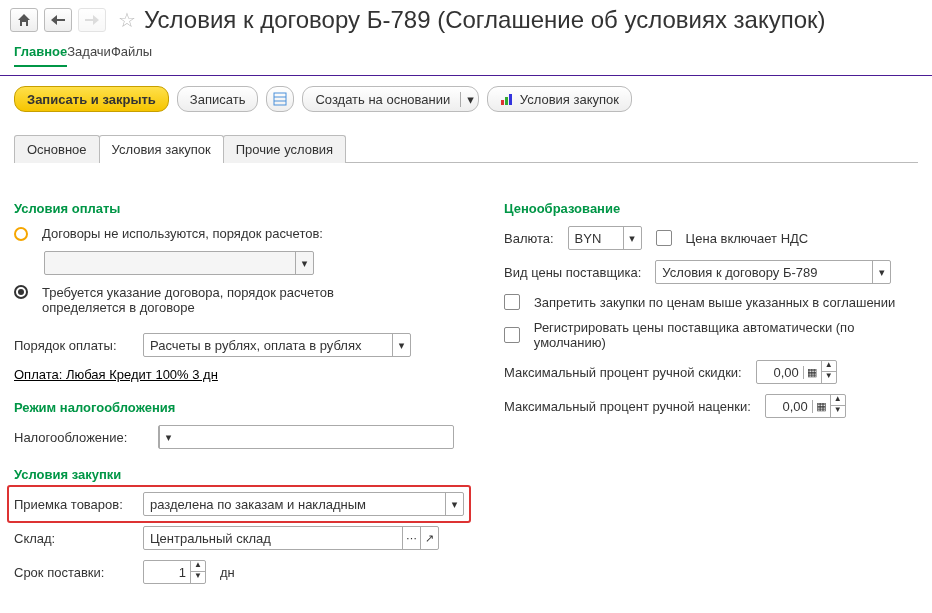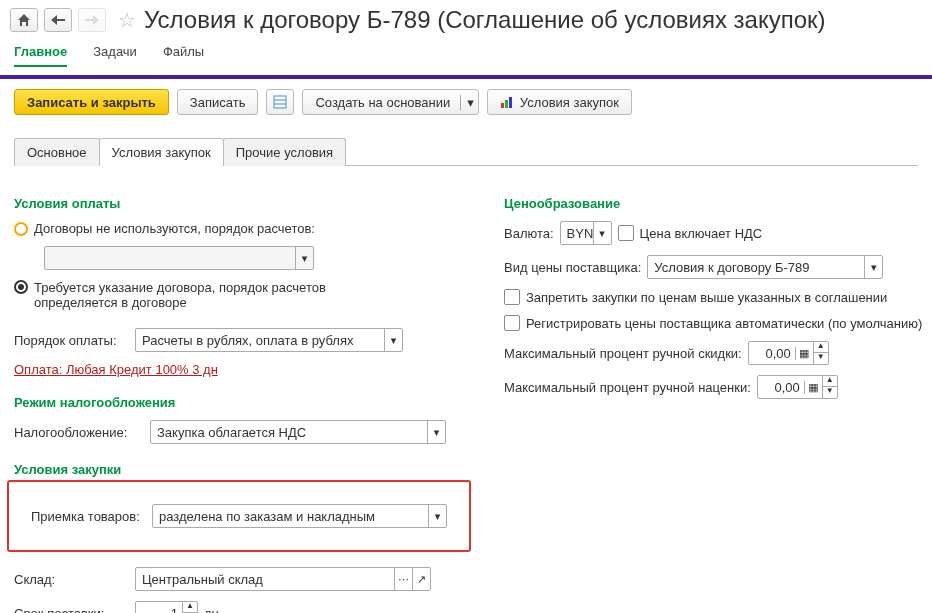--- a/index.html
+++ b/index.html
@@ -26,35 +26,34 @@
     display: inline-flex;
     align-items: center;
     justify-content: center;
     cursor: pointer;
   }
   .icon-btn.disabled { opacity: 0.4; cursor: default; }
   .star { color: #bbb; font-size: 20px; margin: 0 2px 0 6px; }
   .page-title { font-size: 24px; color: #333; }
   .menutabs {
     display: flex;
-    gap: 26px;
     padding: 4px 14px 8px;
-    border-bottom: 4px solid #4c1d95;
+    border-bottom: 1px solid #4c1d95;
   }
   .menutab { color: #444; cursor: pointer; }
   .menutab.active { color: #009646; font-weight: bold; border-bottom: 2px solid #009646; padding-bottom:6px;}
   .toolbar {
     display: flex;
     gap: 8px;
     padding: 10px 14px;
     align-items: center;
   }
   .btn {
     border: 1px solid #bbb;
-    border-radius: 3px;
+    border-radius: 11px;
     background: linear-gradient(#fff,#eee);
     padding: 4px 12px;
     height: 26px;
     cursor: pointer;
     display: inline-flex;
     align-items: center;
     gap: 6px;
   }
   .btn.yellow {
     background: linear-gradient(#ffe04a,#f6c500);
@@ -84,26 +83,26 @@
     display:flex;
     padding: 14px;
     gap: 40px;
   }
   .col { flex: 0 0 auto; }
   .col-left { width: 450px; }
   .col-right { width: 420px; }
   .group-title {
     color:#009646;
     font-weight:bold;
-    margin: 4px 0 10px;
+    margin: 12px 0 10px;
   }
   .row {
     display:flex;
     align-items:center;
-    gap: 6px;
+    gap: 14px;
     margin-bottom:10px;
   }
   .row label.lbl { min-width: 115px; }
   .radio {
     width:14px; height:14px; border:2px solid #f6a600; border-radius:50%;
     display:inline-block; position:relative;
   }
   .radio.checked::after {
     content:""; position:absolute; inset:2px; background:#333; border-radius:50%;
   }
@@ -118,36 +117,36 @@
   }
   .combo.disabled { background:#f5f5f5; }
   .combo .val { padding:0 6px; flex:1; overflow:hidden; white-space:nowrap; }
   .combo .dd-btn, .combo .clr-btn, .combo .open-btn, .combo .ext-btn {
     width:18px; height:100%;
     border-left:1px solid #aaa;
     display:inline-flex; align-items:center; justify-content:center;
     cursor:pointer;
     font-size:11px;
   }
-  .link { color:#b91c1c; text-decoration:underline; cursor:pointer; }
+  .link { color:#000000; text-decoration:underline; cursor:pointer; }
   .chk {
     width:16px; height:16px; border:1px solid #888; border-radius:2px;
     display:inline-block;
   }
   .num-input {
     border:1px solid #aaa; border-radius:2px; height:24px;
     display:inline-flex; align-items:center; overflow:hidden;
   }
   .num-input .num-val { width:46px; text-align:right; padding:0 4px; }
   .num-input .calc { border-left:1px solid #aaa; width:18px; text-align:center; font-size:11px;}
   .num-input .spinners { display:flex; flex-direction:column; border-left:1px solid #aaa;}
   .num-input .spinners span { height:11px; font-size:8px; line-height:8px; padding:0 3px; cursor:pointer;}
   .num-input .spinners span:first-child { border-bottom:1px solid #aaa;}
   .highlight-box {
-    border:2px solid #d33; border-radius:3px; padding:22px; margin:-7px -7px 15px;
+    border:2px solid #d33; border-radius:3px; padding:5px; margin:-7px -7px 3px;
   }
 </style>
 </head>
 <body>
 
 <div class="topbar">
   <div class="icon-btn">
     <svg width="14" height="14" viewBox="0 0 14 14">
         <path d="M7 1 L13 7 H11 V13 H9 V9 H5 V13 H3 V7 H1 Z" fill="#555"></path>
       </svg>
@@ -230,21 +229,20 @@
     </div>
 
     <div class="row">
       <span class="link">Оплата: Любая Кредит 100% 3 дн</span>
     </div>
 
     <div class="group-title" style="margin-top:18px;">Режим налогообложения</div>
     <div class="row">
       <label class="lbl" style="min-width:130px;">Налогообложение:</label>
       <div class="combo" style="width:296px;">
-        <span class="val">Закупка облагается НДС</span>
         <span class="dd-btn">▾</span>
       </div>
     </div>
 
     <div class="group-title" style="margin-top:18px;">Условия закупки</div>
 
     <div class="highlight-box">
       <div class="row" style="margin-bottom:0;">
         <label class="lbl">Приемка товаров:</label>
         <div class="combo" style="width:340px;">
@@ -274,21 +272,21 @@
       </div>
       <span>дн</span>
     </div>
   </div>
 
   <div class="col col-right">
     <div class="group-title">Ценообразование</div>
 
     <div class="row">
       <label>Валюта:</label>
-      <div class="combo" style="width:52px;">
+      <div class="combo" style="width:74px;">
         <span class="val">BYN</span>
         <span class="dd-btn">▾</span>
       </div>
       <span class="chk"></span>
       <span>Цена включает НДС</span>
     </div>
 
     <div class="row">
       <label style="min-width:130px;text-align:right;">Вид цены поставщика:</label>
       <div class="combo" style="width:236px;">

